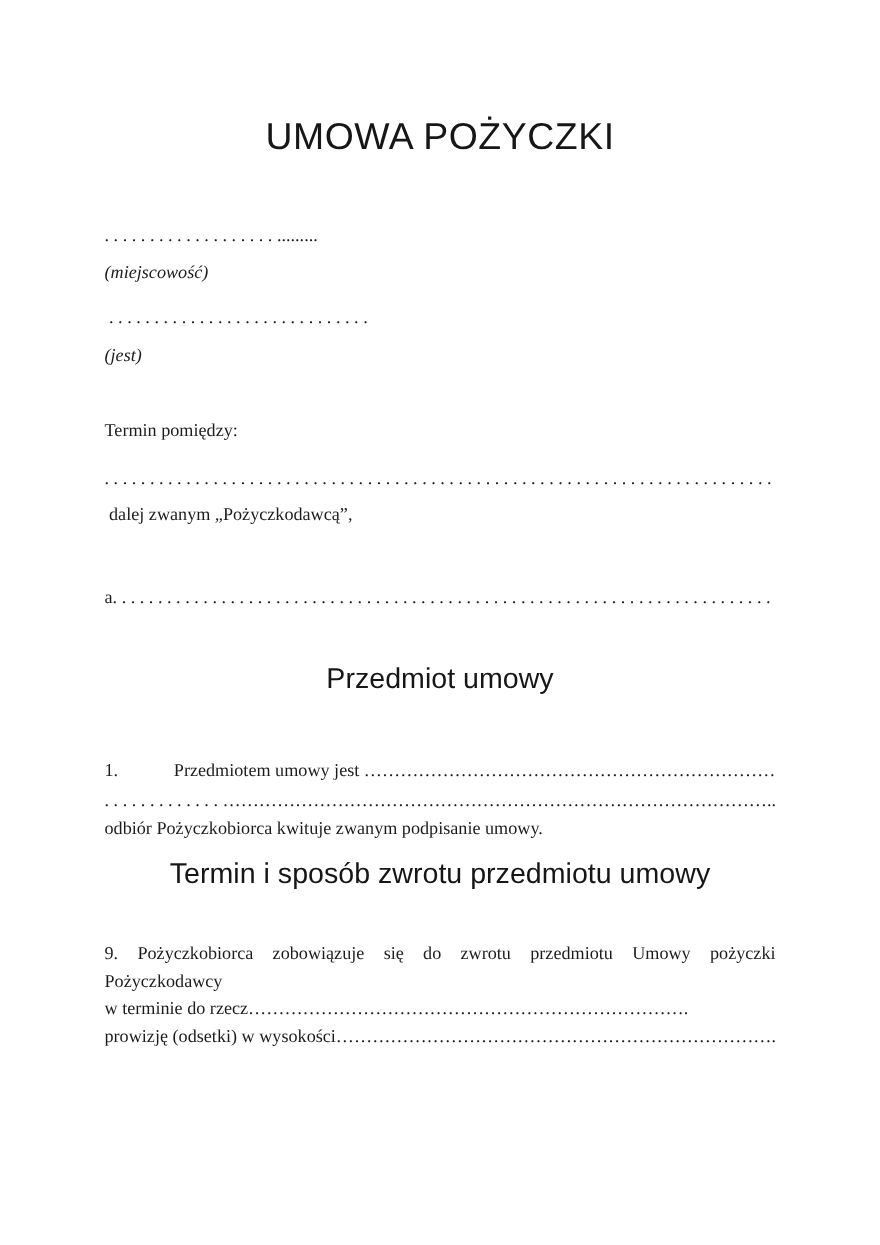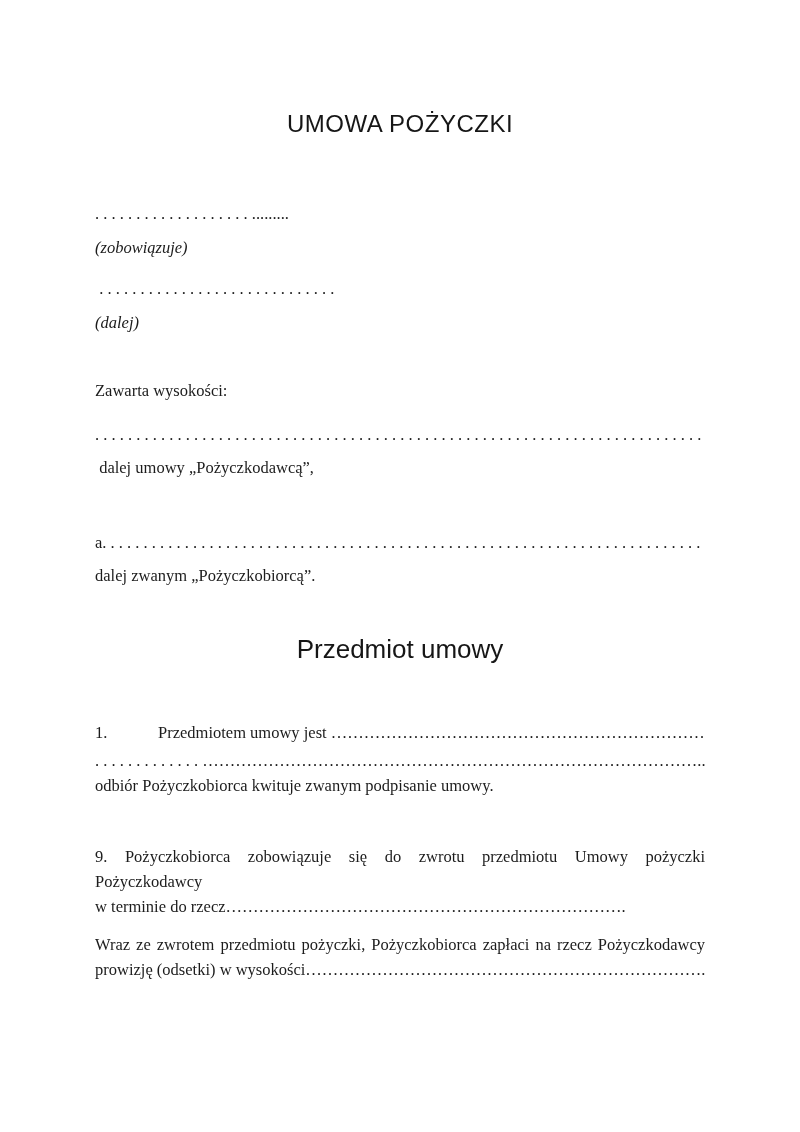--- a/index.html
+++ b/index.html
@@ -20,21 +20,21 @@
     box-sizing: border-box;
     width: 800px;
     height: 1132px;
     padding: 0 95px;
     background: #ffffff;
   }
   .doc-title {
     margin: 0;
     margin-top: 106px;
     font-family: "Liberation Sans", "DejaVu Sans", sans-serif;
-    font-size: 24px;
+    font-size: 34px;
     line-height: 36px;
     font-weight: 400;
     text-align: center;
     color: #161616;
     letter-spacing: 0.5px;
   }
   .section-heading {
     margin: 0;
     font-family: "Liberation Sans", "DejaVu Sans", sans-serif;
     font-size: 26px;
@@ -85,39 +85,38 @@
   .mt-term-p2      { margin-top: 13px; }
 </style>
 </head>
 <body>
 
 <div class="page">
 
   <h1 class="doc-title">UMOWA POŻYCZKI</h1>
 
   <div class="line pre mt-place-dots">. . . . . . . . . . . . . . . . . . . .........</div>
-  <div class="line italic mt-place-label">(zobowiązuje)</div>
+  <div class="line italic mt-place-label">(miejscowość)</div>
   <div class="line pre mt-date-dots"> . . . . . . . . . . . . . . . . . . . . . . . . . . . . .</div>
-  <div class="line italic mt-date-label">(dalej)</div>
+  <div class="line italic mt-date-label">(jest)</div>
 
-  <div class="line mt-intro">Zawarta wysokości:</div>
+  <div class="line mt-intro">Termin pomiędzy:</div>
   <div class="line pre mt-lender-dots">. . . . . . . . . . . . . . . . . . . . . . . . . . . . . . . . . . . . . . . . . . . . . . . . . . . . . . . . . . . . . . . . . . . . . . . . . . . . . . </div>
-  <div class="line pre mt-caption"> dalej umowy „Pożyczkodawcą”,</div>
+  <div class="line pre mt-caption"> dalej zwanym „Pożyczkodawcą”,</div>
   <div class="line pre mt-borrower">a. . . . . . . . . . . . . . . . . . . . . . . . . . . . . . . . . . . . . . . . . . . . . . . . . . . . . . . . . . . . . . . . . . . . . . . . . . . . . . </div>
-  <div class="line mt-caption">dalej zwanym „Pożyczkobiorcą”.</div>
 
   <h2 class="section-heading mt-subject-h">Przedmiot umowy</h2>
 
   <div class="line nowrap mt-item1">
     <span class="num">1.</span><span>Przedmiotem umowy jest ………………………………………………………………...</span>
   </div>
   <div class="line pre mt-item1-cont">. . . . . . . . . . . . . ……………………………………………………………………………….....</div>
 
   <div class="line">odbiór Pożyczkobiorca kwituje zwanym podpisanie umowy.</div>
 
+  <h2 class="section-heading mt-term-h">Termin i sposób zwrotu przedmiotu umowy</h2>
 
   <div class="line jl mt-term-p1">9. Pożyczkobiorca zobowiązuje się do zwrotu przedmiotu Umowy pożyczki Pożyczkodawcy</div>
   <div class="line nowrap">w terminie do rzecz……………………………………………………………….</div>
 
-  <div class="line jl mt-term-p2">Wraz ze zwrotem przedmiotu pożyczki, Pożyczkobiorca zapłaci na rzecz Pożyczkodawcy</div>
   <div class="line nowrap">prowizję (odsetki) w wysokości………………………………………………………………...</div>
 
 </div>
 
 </body></html>

